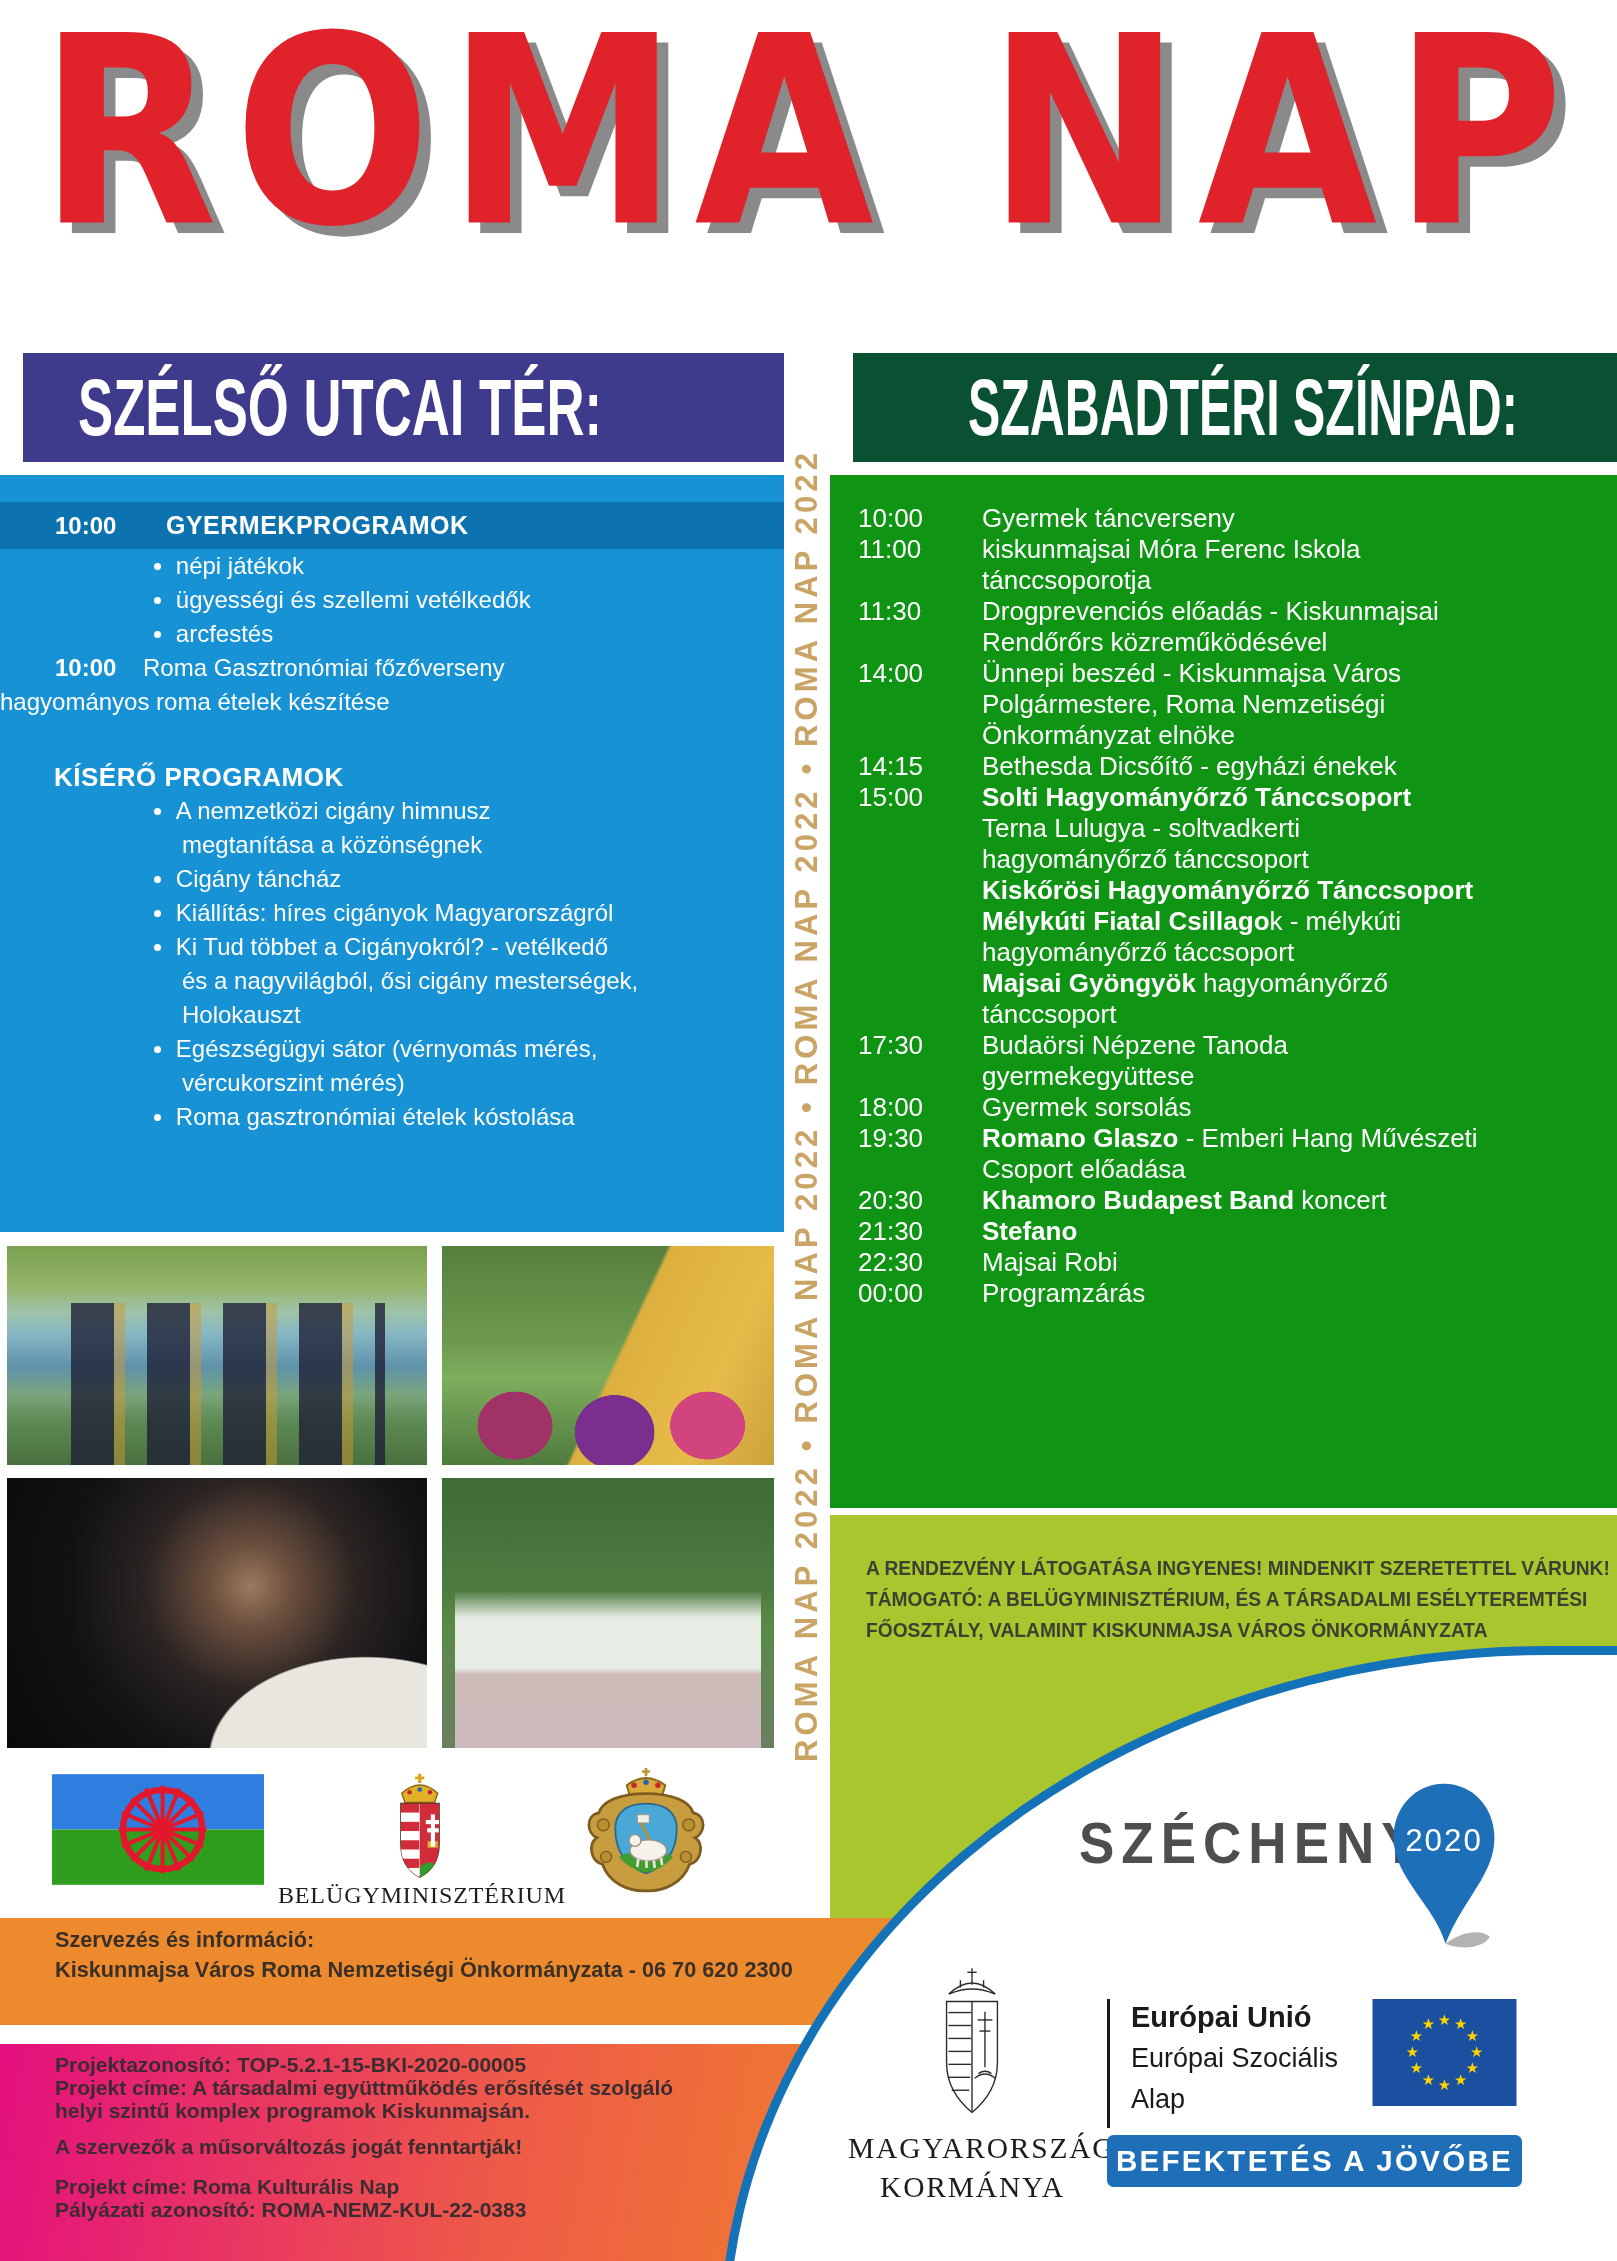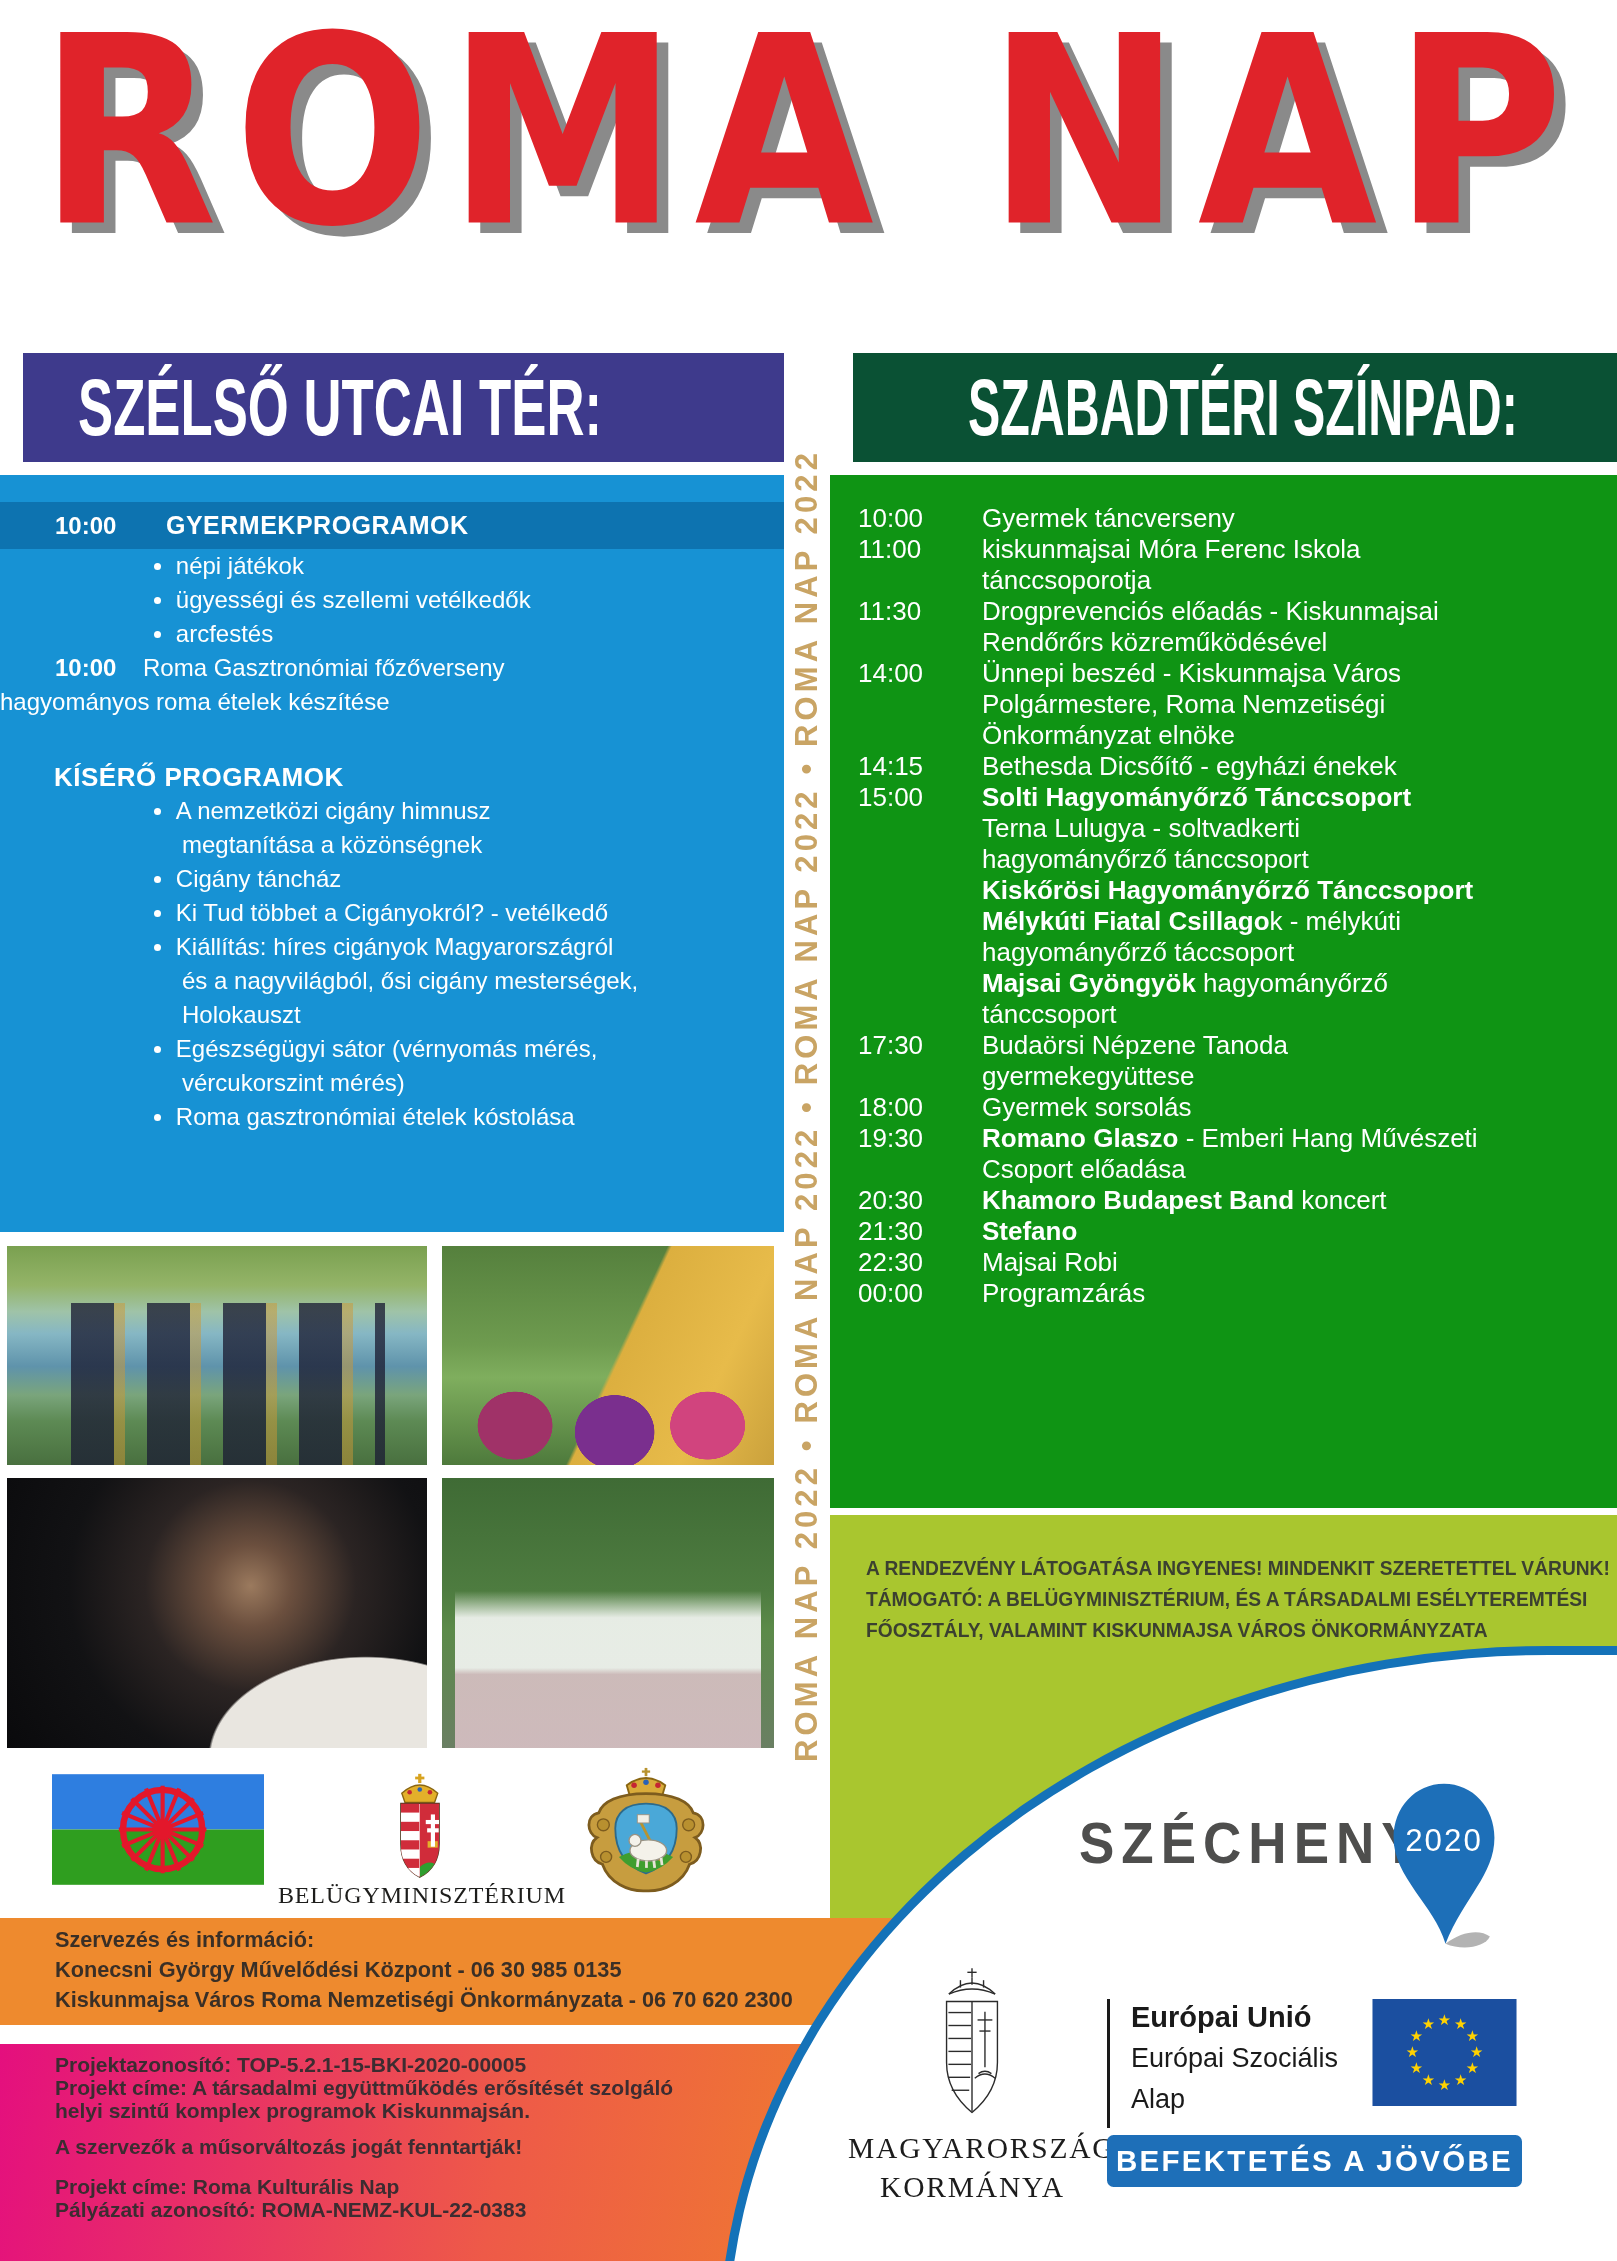--- a/index.html
+++ b/index.html
@@ -168,25 +168,25 @@
           <span class="dot"></span>
           <span>A nemzetközi cigány himnusz</span>
         </div>
       <div class="litem lcont2">megtanítása a közönségnek</div>
       <div class="litem lbullet">
           <span class="dot"></span>
           <span>Cigány táncház</span>
         </div>
       <div class="litem lbullet">
           <span class="dot"></span>
+          <span>Kiállítás: híres cigányok Magyarországról</span>
+        </div>
+      <div class="litem lbullet">
+          <span class="dot"></span>
           <span>Ki Tud többet a Cigányokról? - vetélkedő</span>
-        </div>
-      <div class="litem lbullet">
-          <span class="dot"></span>
-          <span>Kiállítás: híres cigányok Magyarországról</span>
         </div>
       <div class="litem lcont2">és a nagyvilágból, ősi cigány mesterségek,</div>
       <div class="litem lcont2">Holokauszt</div>
       <div class="litem lbullet">
           <span class="dot"></span>
           <span>Egészségügyi sátor (vérnyomás mérés,</span>
         </div>
       <div class="litem lcont2">vércukorszint mérés)</div>
       <div class="litem lbullet">
           <span class="dot"></span>
@@ -381,21 +381,20 @@
     <g stroke="#e8e4d8" stroke-width="6">
       <line x1="128" y1="200" x2="126" y2="218"></line>
       <line x1="146" y1="204" x2="146" y2="220"></line>
       <line x1="162" y1="204" x2="164" y2="220"></line>
       <line x1="178" y1="198" x2="180" y2="214"></line>
     </g>
   </svg>
 
   <div class="orange-band">
     <div>Szervezés és információ:</div>
-    <div>Konecsni György Művelődési Központ - 06 30 985 0135</div>
     <div>Kiskunmajsa Város Roma Nemzetiségi Önkormányzata - 06 70 620 2300</div>
   </div>
 
   <div class="pink-band">
     <div>Projektazonosító: TOP-5.2.1-15-BKI-2020-00005</div>
     <div>Projekt címe: A társadalmi együttműködés erősítését szolgáló</div>
     <div>helyi szintű komplex programok Kiskunmajsán.</div>
     <div class="gap1">A szervezők a műsorváltozás jogát fenntartják!</div>
     <div class="gap2">Projekt címe: Roma Kulturális Nap</div>
     <div>Pályázati azonosító: ROMA-NEMZ-KUL-22-0383</div>

